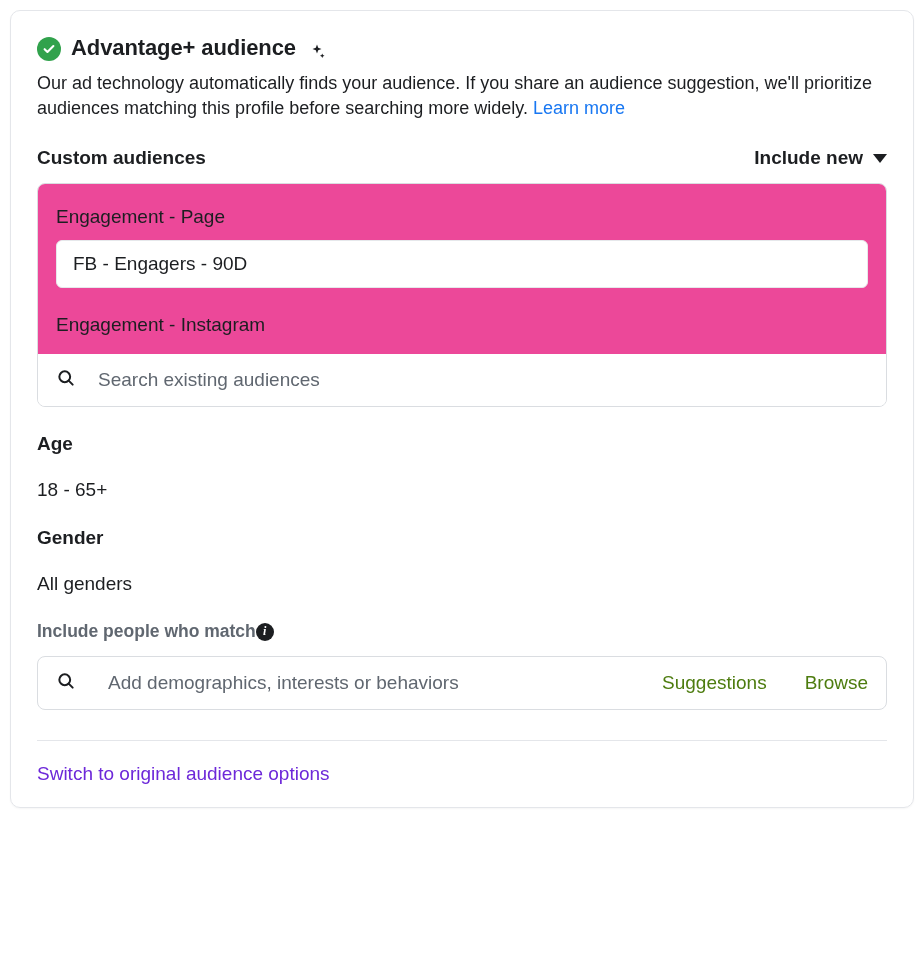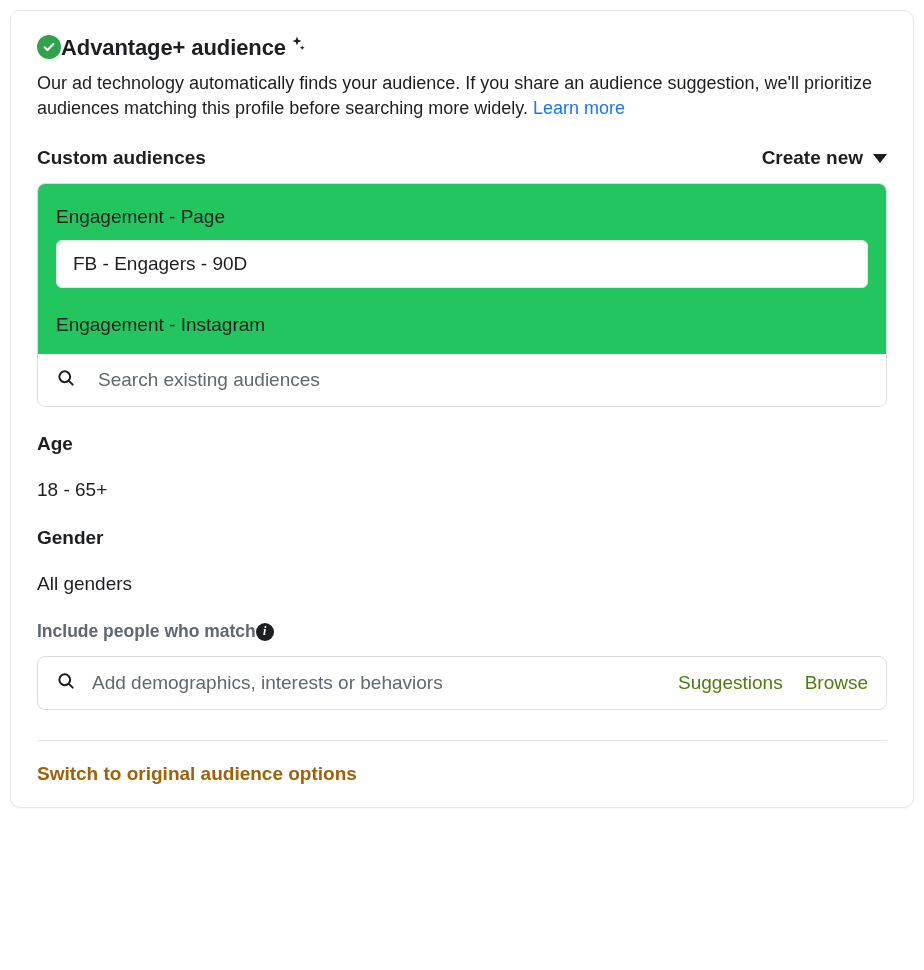--- a/index.html
+++ b/index.html
@@ -12,21 +12,22 @@
   }
   .card {
     width: 904px;
     border: 1px solid #e4e6ea;
     border-radius: 10px;
     padding: 24px 26px 22px 26px;
     box-shadow: 0 1px 2px rgba(0,0,0,0.04);
   }
   .header-row {
     display: flex;
-    align-items: flex-start;
+    align-items: flex-end;
+    gap: 10px;
   }
   .check-badge {
     width: 24px; height: 24px; border-radius: 50%;
     background: #31a24c;
     display: flex; align-items: center; justify-content: center;
     flex-shrink: 0;
   }
   .check-badge svg { width: 14px; height: 14px; }
   .title {
     font-size: 22px;
@@ -66,21 +67,21 @@
     border-right: 7px solid transparent;
     border-top: 9px solid #1c1e21;
   }
   .audiences-box {
     margin-top: 14px;
     border: 1px solid #dadde1;
     border-radius: 8px;
     overflow: hidden;
   }
   .aud-grey {
-    background: #22c55e;
+    background: #ec4899;
     padding: 22px 18px 18px 18px;
   }
   .group-label {
     font-size: 19px;
     color: #1c1e21;
     margin-top: 0;
   }
   .group-label.second { margin-top: 26px; }
   .chip {
     background: #fff;
@@ -131,21 +132,21 @@
     font-family: Georgia, serif;
     font-style: italic;
   }
   .detailed-input-row {
     margin-top: 14px;
     border: 1px solid #dadde1;
     border-radius: 8px;
     padding: 14px 18px;
     display: flex;
     align-items: center;
-    gap: 14px;
+    gap: 30px;
   }
   .detailed-input {
     border: none; outline: none;
     font-size: 19px;
     flex: 1;
   }
   .detailed-input::placeholder { color: #606770; }
   .trailing-btn {
     font-size: 19px;
     font-weight: 400;
@@ -155,22 +156,22 @@
   }
   .hr {
     border: none;
     border-top: 1px solid #e4e6ea;
     margin-top: 30px;
   }
   .switch-link {
     display: block;
     margin-top: 22px;
     font-size: 19px;
-    font-weight: 700;
-    color: #a16207;
+    font-weight: 400;
+    color: #6d28d9;
     cursor: pointer;
   }
 </style>
 </head>
 <body>
 
 <div class="card">
 
   <div class="header-row">
     <span class="check-badge">
@@ -186,21 +187,21 @@
     </span>
   </div>
 
   <div class="description">
     <span>Our ad technology automatically finds your audience. If you share an audience suggestion, we'll prioritize audiences matching this profile before searching more widely. </span><span class="link">Learn more</span>
   </div>
 
   <div class="section-row">
     <span class="section-title">Custom audiences</span>
     <span class="create-new">
-      <span>Create new</span>
+      <span>Include new</span>
       <span class="caret"></span>
     </span>
   </div>
 
   <div class="audiences-box">
     <div class="aud-grey">
       <div class="group-label">Engagement - Page</div>
       <div class="chip">FB - Engagers - 90D</div>
 
       <div class="group-label second">Engagement - Instagram</div>

